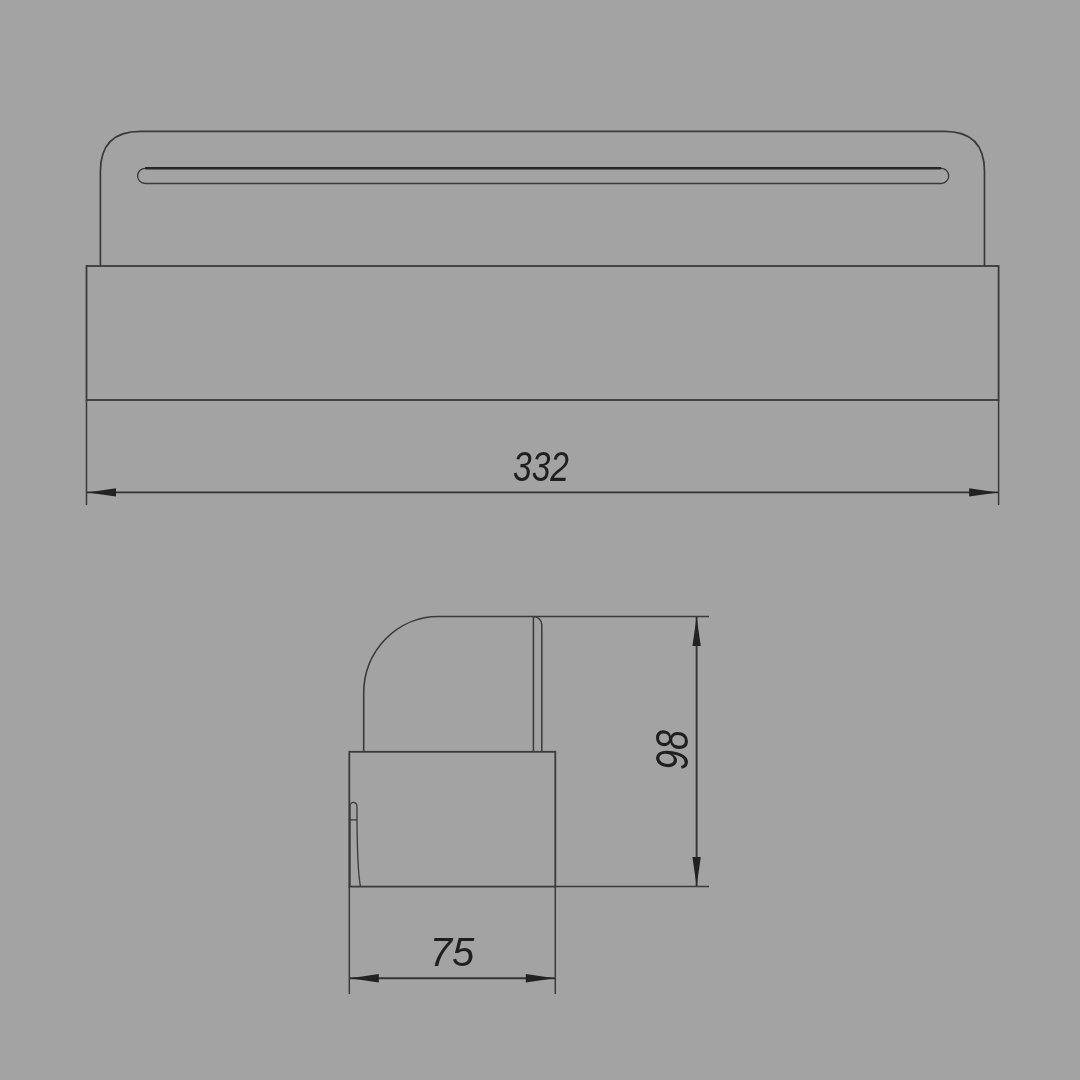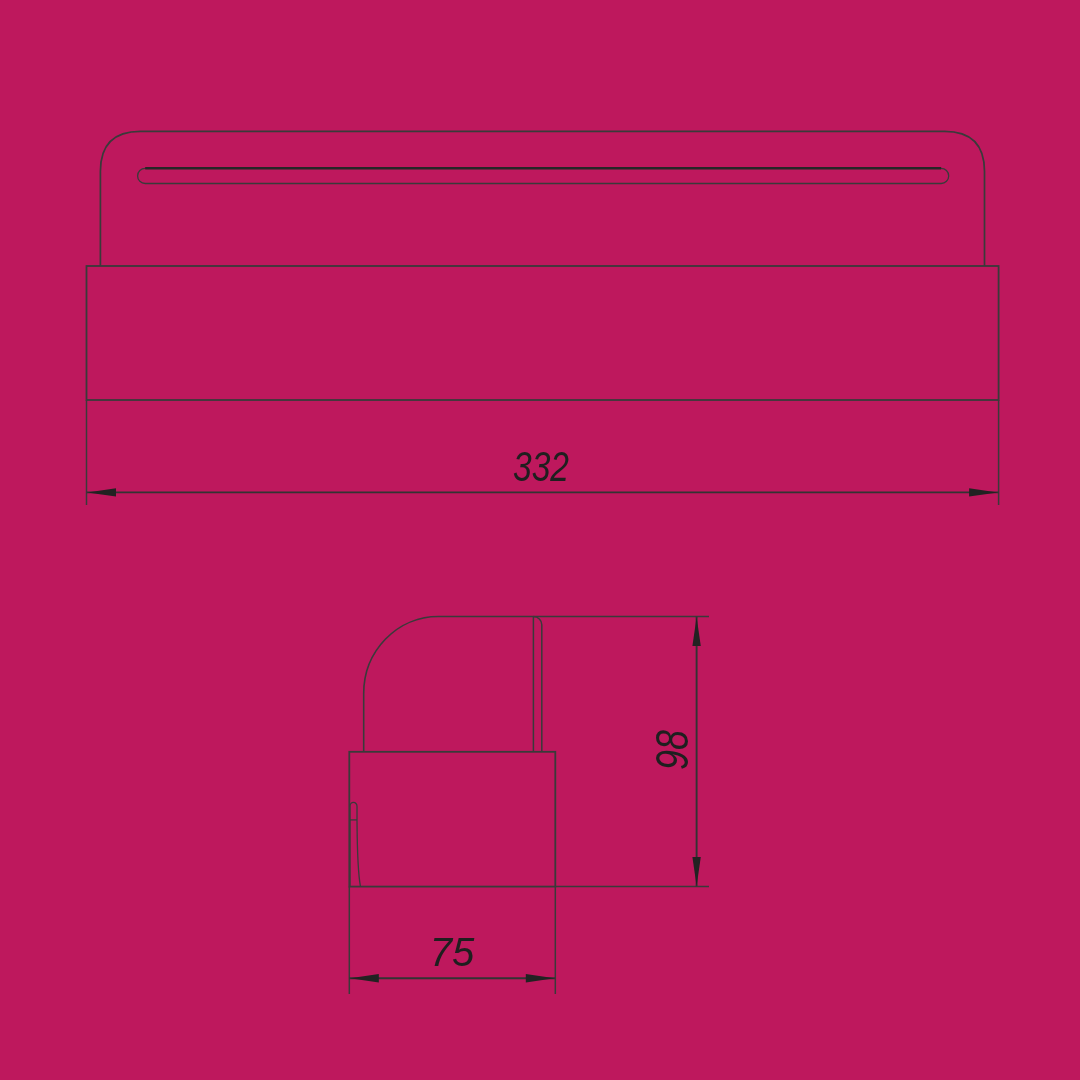--- a/index.html
+++ b/index.html
@@ -1,16 +1,16 @@
 <!DOCTYPE html>
 <html><head>
 <meta charset="utf-8">
 <style>
   html,body{margin:0;padding:0;background:#ffffff;}
-  .page{width:1080px;height:1080px;position:relative;background:#be185d;overflow:hidden;}
+  .page{width:1080px;height:1080px;position:relative;background:#a3a3a3;overflow:hidden;}
   svg{position:absolute;left:0;top:0;}
   text{font-family:"Liberation Sans",sans-serif;font-style:italic;fill:#1f1f1f;}
 </style>
 </head>
 <body>
 <div class="page">
 <svg width="1080" height="1080" viewBox="0 0 1080 1080">
 
   <path d="M100.4,266 V171.3 Q100.4,131.4 140.4,131.4 H944.5 Q984.5,131.4 984.5,171.3 V266" fill="none" stroke="#3a3a3a" stroke-width="1.7"></path>
 

